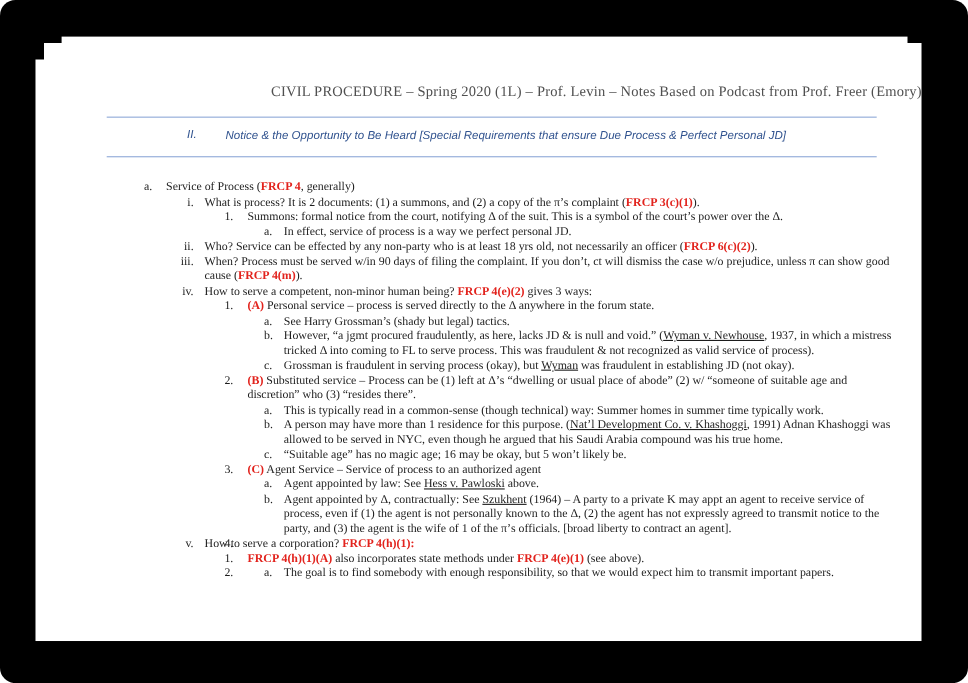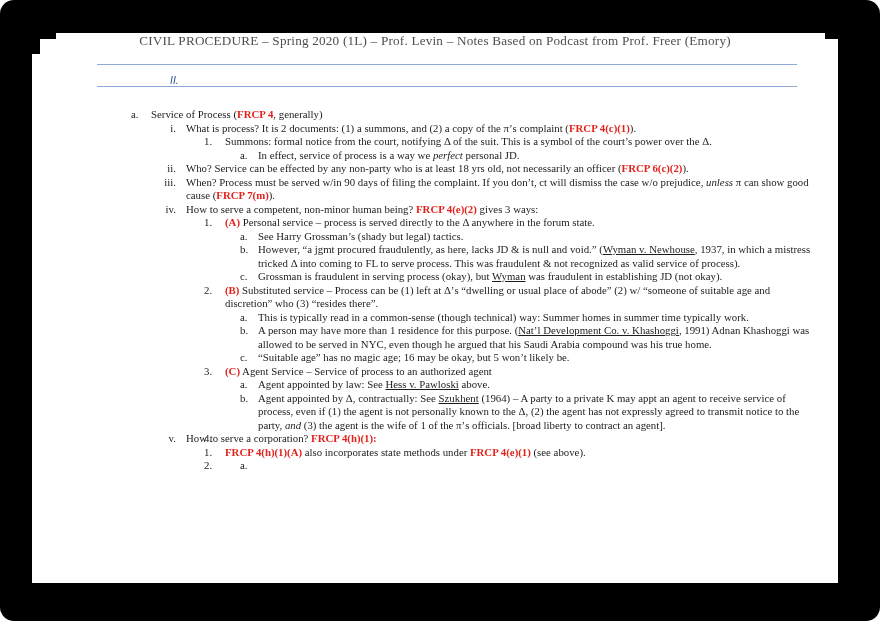--- a/index.html
+++ b/index.html
@@ -8,21 +8,21 @@
     background:#000000; border-radius:14px; overflow:hidden;
   }
   .page {
     position:absolute; left:32px; top:33px; width:806px; height:550px;
     background:#ffffff; color:#1c1c1c;
     font-family:"Liberation Serif", serif;
     clip-path: polygon(24px 0, 793px 0, 793px 6px, 806px 6px, 806px 550px,
                        0 550px, 0 21px, 8px 21px, 8px 6px, 24px 6px);
   }
   .doc-title {
-    text-align:center;
+    margin-top:42px; text-align:right;
     font-size:13.2px; line-height:16px; letter-spacing:0.2px;
     color:#4f4f4f;
   }
   .heading-box {
     position:relative; margin-left:65px; margin-top:15px; width:700px;
     border-top:1.5px solid #8ea9d8; border-bottom:1.5px solid #8ea9d8;
     padding:9px 0 12px 0;
   }
   .h-num {
     position:absolute; left:73px; top:9px;
@@ -35,53 +35,54 @@
     font-size:10.5px; line-height:14px; color:#31538f;
   }
   .outline { margin-top:21px; }
   .li { position:relative; font-size:10.8px; line-height:13.5px; padding-right:26px; }
   .li .mk { position:absolute; top:0; }
   .l1 { padding-left:119px; } .l1 .mk { left:99px; }
   .l2 { padding-left:154px; } .l2 .mk { left:112px; width:32px; text-align:right; }
   .l3 { padding-left:193px; } .l3 .mk { left:172px; }
   .l4 { padding-left:226px; } .l4 .mk { left:208px; }
   .red { color:#e2231d;font-weight:bold; }
-  .i { font-style:italic; }
+  .i { }
   .u { text-decoration:underline; }
 </style>
 </head>
 <body>
 
 <div class="backdrop">
   <div class="page">
     <div class="doc-title">CIVIL PROCEDURE – Spring 2020 (1L) – Prof. Levin – Notes Based on Podcast from Prof. Freer (Emory)</div>
 
     <div class="heading-box">
       <span class="h-num">II.</span>
+      <span class="h-text">Notice &amp; the Opportunity to Be Heard [Special Requirements that ensure Due Process &amp; Perfect Personal JD]</span>
     </div>
 
     <div class="outline">
         <div class="li l1"><span class="mk">a.</span><span><span>Service of Process (</span><span class="red">FRCP 4</span><span>, generally)</span></span></div>
-        <div class="li l2"><span class="mk">i.</span><span><span>What is process? It is 2 documents: (1) a summons, and (2) a copy of the π’s complaint (</span><span class="red">FRCP 4(c)(1)</span><span>).</span></span></div>
+        <div class="li l2"><span class="mk">i.</span><span><span>What is process? It is 2 documents: (1) a summons, and (2) a copy of the π’s complaint (</span><span class="red">FRCP 3(c)(1)</span><span>).</span></span></div>
         <div class="li l3"><span class="mk">1.</span><span><span>Summons: formal notice from the court, notifying Δ of the suit. This is a symbol of the court’s power over the Δ.</span></span></div>
         <div class="li l4"><span class="mk">a.</span><span><span>In effect, service of process is a way we </span><span class="i">perfect</span><span> personal JD.</span></span></div>
         <div class="li l2"><span class="mk">ii.</span><span><span>Who? Service can be effected by any non-party who is at least 18 yrs old, not necessarily an officer (</span><span class="red">FRCP 6(c)(2)</span><span>).</span></span></div>
-        <div class="li l2"><span class="mk">iii.</span><span><span>When? Process must be served w/in 90 days of filing the complaint. If you don’t, ct will dismiss the case w/o prejudice, </span><span class="i">unless</span><span> π can show good cause (</span><span class="red">FRCP 7(m)</span><span>).</span></span></div>
+        <div class="li l2"><span class="mk">iii.</span><span><span>When? Process must be served w/in 90 days of filing the complaint. If you don’t, ct will dismiss the case w/o prejudice, </span><span class="i">unless</span><span> π can show good cause (</span><span class="red">FRCP 4(m)</span><span>).</span></span></div>
         <div class="li l2"><span class="mk">iv.</span><span><span>How to serve a competent, non-minor human being? </span><span class="red">FRCP 4(e)(2)</span><span> gives 3 ways:</span></span></div>
         <div class="li l3"><span class="mk">1.</span><span><span class="red">(A)</span><span> Personal service – process is served directly to the Δ anywhere in the forum state.</span></span></div>
         <div class="li l4"><span class="mk">a.</span><span><span>See Harry Grossman’s (shady but legal) tactics.</span></span></div>
         <div class="li l4"><span class="mk">b.</span><span><span>However, “a jgmt procured fraudulently, as here, lacks JD &amp; is null and void.” (</span><span class="u">Wyman v. Newhouse</span><span>, 1937, in which a mistress tricked Δ into coming to FL to serve process. This was fraudulent &amp; not recognized as valid service of process).</span></span></div>
         <div class="li l4"><span class="mk">c.</span><span><span>Grossman is fraudulent in serving process (okay), but </span><span class="u">Wyman</span><span> was fraudulent in establishing JD (not okay).</span></span></div>
         <div class="li l3"><span class="mk">2.</span><span><span class="red">(B)</span><span> Substituted service – Process can be (1) left at Δ’s “dwelling or usual place of abode” (2) w/ “someone of suitable age and discretion” who (3) “resides there”.</span></span></div>
         <div class="li l4"><span class="mk">a.</span><span><span>This is typically read in a common-sense (though technical) way: Summer homes in summer time typically work.</span></span></div>
         <div class="li l4"><span class="mk">b.</span><span><span>A person may have more than 1 residence for this purpose. (</span><span class="u">Nat’l Development Co. v. Khashoggi</span><span>, 1991) Adnan Khashoggi was allowed to be served in NYC, even though he argued that his Saudi Arabia compound was his true home.</span></span></div>
         <div class="li l4"><span class="mk">c.</span><span><span>“Suitable age” has no magic age; 16 may be okay, but 5 won’t likely be.</span></span></div>
         <div class="li l3"><span class="mk">3.</span><span><span class="red">(C)</span><span> Agent Service – Service of process to an authorized agent</span></span></div>
         <div class="li l4"><span class="mk">a.</span><span><span>Agent appointed by law: See </span><span class="u">Hess v. Pawloski</span><span> above.</span></span></div>
         <div class="li l4"><span class="mk">b.</span><span><span>Agent appointed by Δ, contractually: See </span><span class="u">Szukhent</span><span> (1964) – A party to a private K may appt an agent to receive service of process, even if (1) the agent is not personally known to the Δ, (2) the agent has not expressly agreed to transmit notice to the party, </span><span class="i">and</span><span> (3) the agent is the wife of 1 of the π’s officials. [broad liberty to contract an agent].</span></span></div>
         <div class="li l3"><span class="mk">4.</span></div>
         <div class="li l2"><span class="mk">v.</span><span><span>How to serve a corporation? </span><span class="red">FRCP 4(h)(1):</span></span></div>
         <div class="li l3"><span class="mk">1.</span><span><span class="red">FRCP 4(h)(1)(A)</span><span> also incorporates state methods under </span><span class="red">FRCP 4(e)(1)</span><span> (see above).</span></span></div>
         <div class="li l3"><span class="mk">2.</span></div>
-        <div class="li l4"><span class="mk">a.</span></div>
+        <div class="li l4"><span class="mk">a.</span><span><span>The goal is to find somebody with enough responsibility, so that we would expect him to transmit important papers.</span></span></div>
       </div>
   </div>
 </div>
 
 </body></html>

